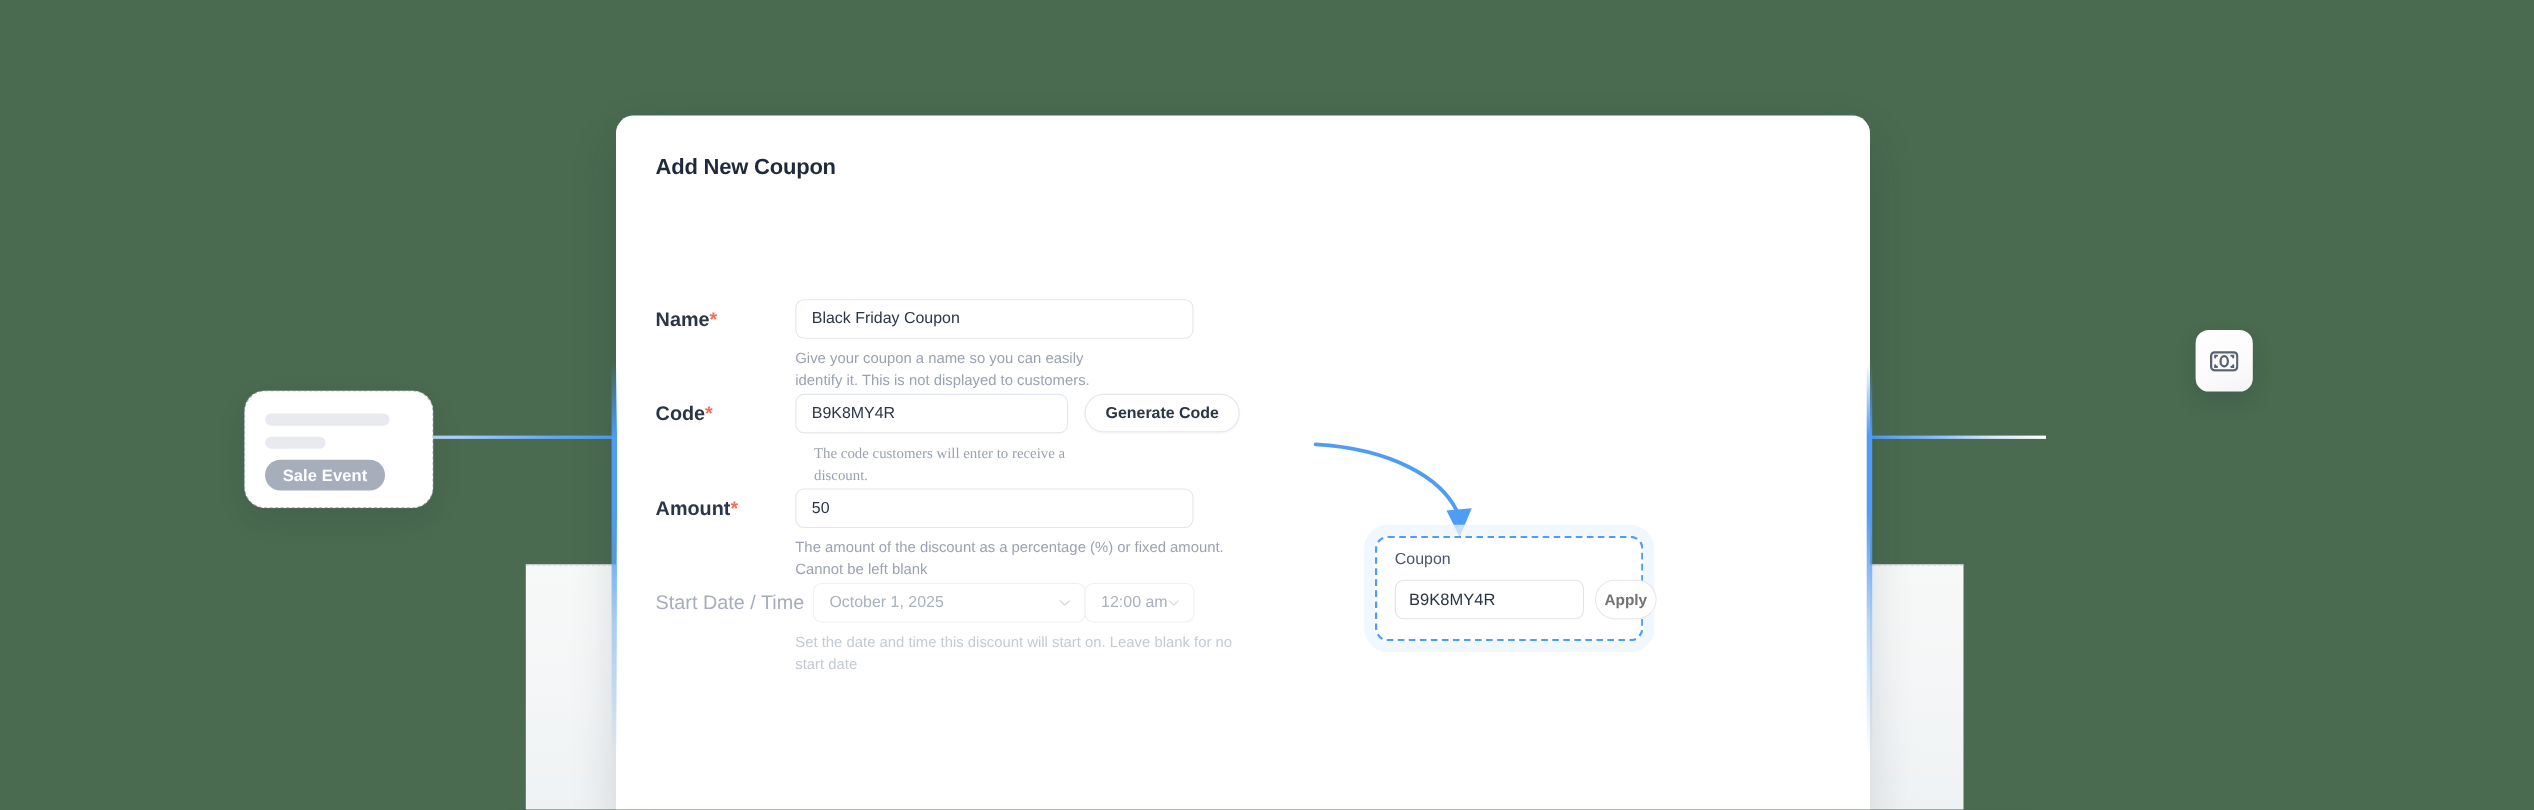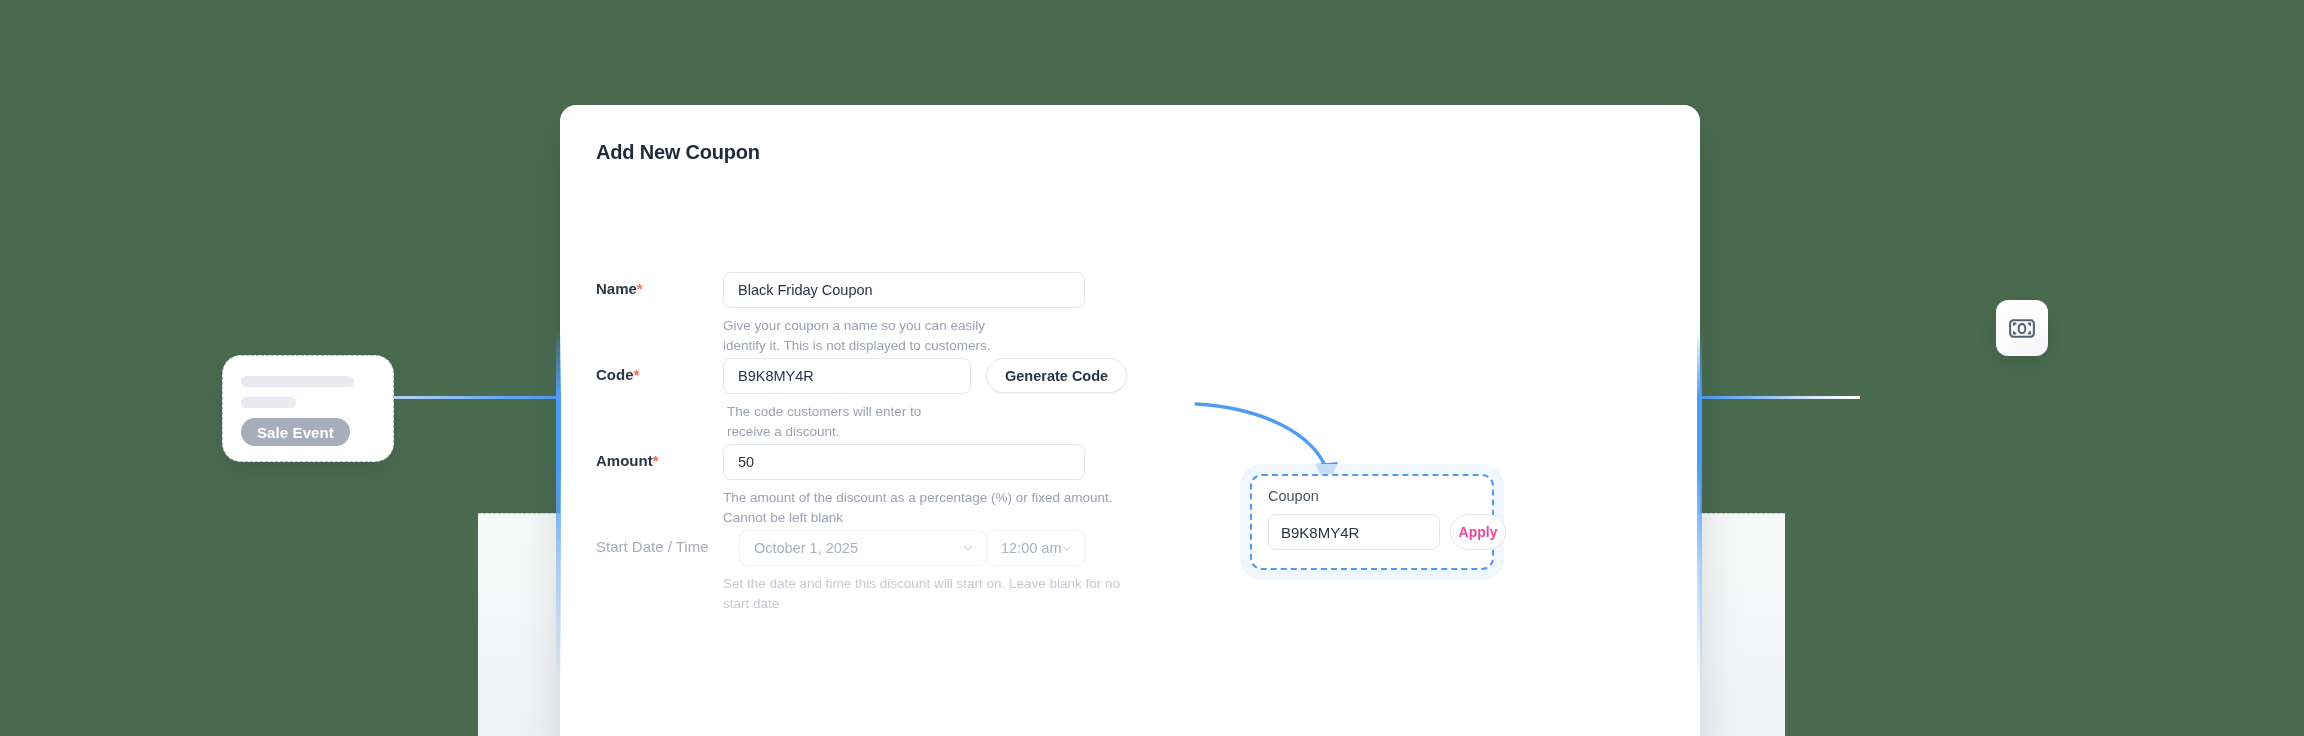--- a/index.html
+++ b/index.html
@@ -50,21 +50,21 @@
   .main-card{
     position:absolute;left:560px;top:105px;width:1140px;height:631px;
     background:#ffffff;border-radius:16px 16px 0 0;
     box-shadow:0 18px 44px rgba(15,23,42,.14);
     overflow:hidden;
   }
   .card-title{position:absolute;left:36px;top:36px;font-size:20px;font-weight:700;color:#1e2a3b;letter-spacing:-.2px;}
   .card-sub{position:absolute;left:36px;top:72px;font-size:14.5px;color:#8a93a3;letter-spacing:.05px;}
 
   .row{position:absolute;left:36px;width:1070px;}
-  .row-label{position:absolute;left:0;top:0;font-size:15px;font-weight:700;color:#2a3547;white-space:nowrap;}
+  .row-label{position:absolute;left:0;top:0;font-size:18px;font-weight:700;color:#2a3547;white-space:nowrap;}
   .row-label.muted{font-weight:400;color:#a6adbb;}
   .req{color:#f2705a;font-weight:700;}
   .field{
     position:absolute;box-sizing:border-box;height:36px;
     border:1px solid #e3e7ec;border-radius:8px;background:#fff;
     display:flex;align-items:center;padding:0 14px;
     font-size:14.5px;color:#2a3547;
   }
   .field.muted{color:#a9b1bd;border-color:#edf0f4;}
   .helper{position:absolute;font-size:13.5px;line-height:20px;color:#9aa2b1;}
@@ -74,36 +74,36 @@
   .btn-generate{
     position:absolute;box-sizing:border-box;height:35px;padding:0 18px;
     border:1px solid #e3e7ec;border-radius:18px;background:#fff;
     display:flex;align-items:center;justify-content:center;
     font-size:14.5px;font-weight:700;color:#2a3547;
     box-shadow:0 1px 2px rgba(15,23,42,.05);cursor:pointer;
   }
 
   
   .popover{
-    position:absolute;left:1250px;top:474px;width:244px;height:96px;
+    position:absolute;left:1250px;top:487px;width:244px;height:96px;
     box-sizing:border-box;border:2px dashed #4f9cf5;border-radius:12px;
     background:#ffffff;
     box-shadow:0 0 0 10px rgba(235,244,254,.75);
   }
   .popover-label{position:absolute;left:16px;top:12px;font-size:14.5px;color:#4a5568;}
   .popover-input{
     position:absolute;left:16px;top:38px;width:172px;height:36px;box-sizing:border-box;
     border:1px solid #dfe4ea;border-radius:8px;background:#fff;
     display:flex;align-items:center;padding:0 12px;font-size:15px;color:#2a3547;
   }
   .popover-apply{
     position:absolute;left:198px;top:38px;width:56px;height:36px;box-sizing:border-box;
     border:1px solid #e3e7ec;border-radius:18px;background:#fff;
     display:flex;align-items:center;justify-content:center;
-    font-size:14px;font-weight:700;color:#ec4899;cursor:pointer;
+    font-size:14px;font-weight:700;color:#737373;cursor:pointer;
   }
   .arrow-svg{position:absolute;left:1190px;top:398px;width:180px;height:100px;overflow:visible;}
 
   
   .prod-card{
     position:absolute;left:1850px;top:284px;width:196px;height:226px;
     background:#ffffff;border-radius:14px;
     box-shadow:0 16px 38px rgba(15,23,42,.16);
   }
   .prod-img{
@@ -174,21 +174,21 @@
     <div class="row" style="top:261px;">
       <div class="row-label">
         <span>Code</span><span class="req">*</span>
       </div>
       <div class="field" style="left:127px;top:-8px;width:248px;">
         <span>B9K8MY4R</span>
       </div>
       <div class="btn-generate" style="left:390px;top:-8px;">
         <span>Generate Code</span>
       </div>
-      <div class="helper" style="left:131px;top:36px;width:240px;">The code customers will enter to receive a discount.</div>
+      <div class="helper" style="left:144px;top:36px;width:240px;font-family:Liberation Serif, serif;">The code customers will enter to receive a discount.</div>
     </div>
 
     <div class="row" style="top:347px;">
       <div class="row-label">
         <span>Amount</span><span class="req">*</span>
       </div>
       <div class="field" style="left:127px;top:-8px;width:362px;">
         <span>50</span>
       </div>
       <div class="helper" style="left:127px;top:36px;width:430px;">The amount of the discount as a percentage (%) or fixed amount. Cannot be left blank</div>

